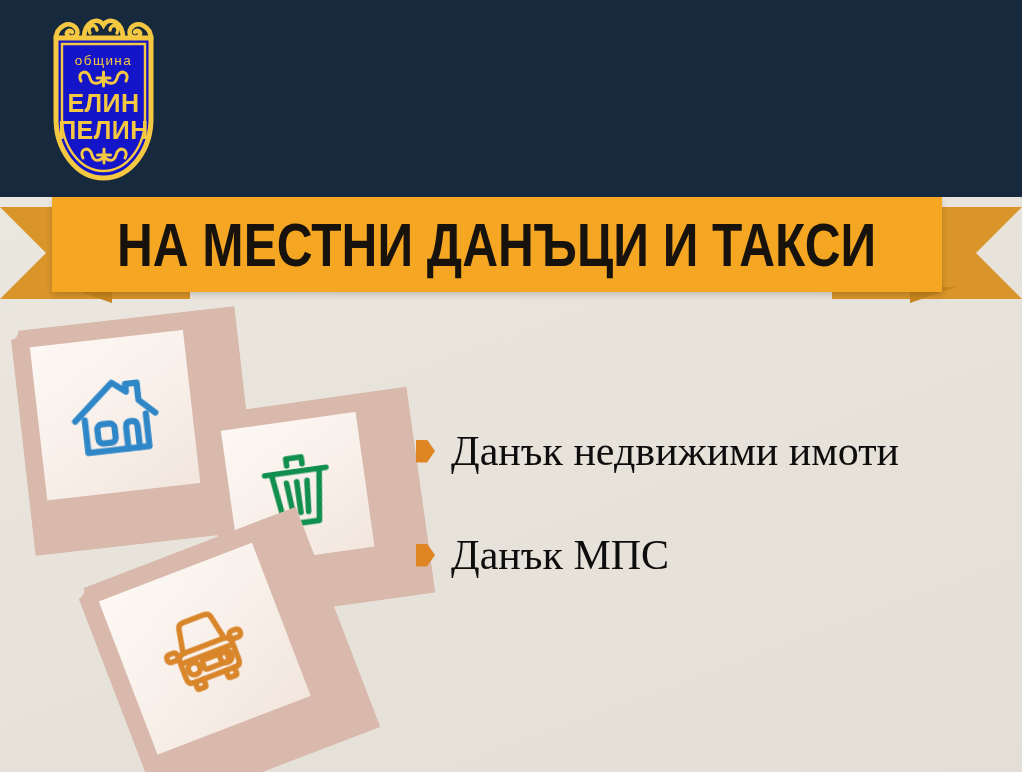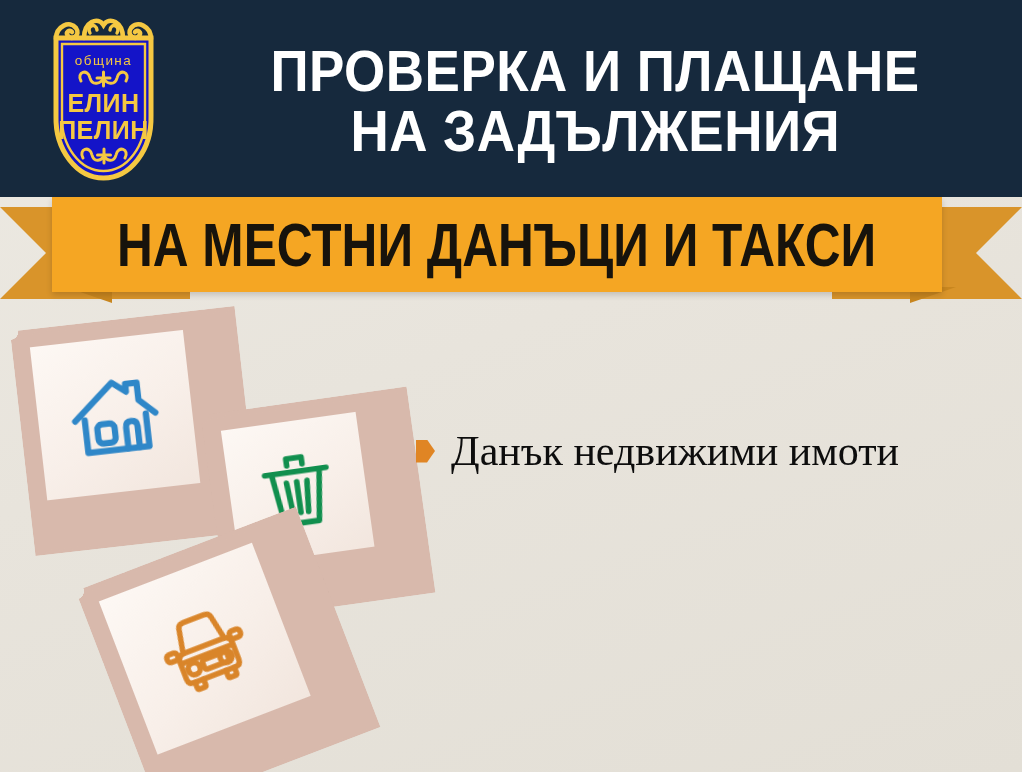--- a/index.html
+++ b/index.html
@@ -166,24 +166,20 @@
         <text x="77.5" y="131" text-anchor="middle" fill="#f5c842" font-family="Liberation Sans, sans-serif" font-weight="bold" font-size="25" letter-spacing="0.5">ПЕЛИН</text>
         <g stroke="#f5c842" stroke-width="3" fill="none" stroke-linecap="round">
           <path d="M57 150 C52 141, 64 137, 66 147 C68 155, 76 153, 78 147"></path>
           <path d="M99 150 C104 141, 92 137, 90 147 C88 155, 80 153, 78 147"></path>
           <path d="M78 141 v14"></path>
           <path d="M71.5 147 h13"></path>
         </g>
       </svg>
     </div>
 
-    <div class="title-wrap">
-      <div class="title-line">ПРОВЕРКА И ПЛАЩАНЕ</div>
-      <div class="title-line">НА ЗАДЪЛЖЕНИЯ</div>
-    </div>
   </div>
 
   <div class="ribbon">
     <div class="ribbon-tail left"></div>
     <div class="ribbon-tail right"></div>
     <div class="ribbon-fold-l"></div>
     <div class="ribbon-fold-r"></div>
     <div class="ribbon-main">
       <div class="ribbon-text">НА МЕСТНИ ДАНЪЦИ И ТАКСИ</div>
     </div>
@@ -246,15 +242,19 @@
     <div class="scallop-row" style="bottom:-5.5px"></div>
     <div class="scallop-col" style="left:-5.5px"></div>
     <div class="scallop-col" style="right:-5.5px"></div>
   </div>
 
   <div class="bullets">
     <div class="bullet-row">
       <div class="bullet-mark"></div>
       <div class="bullet-text">Данък недвижими имоти</div>
     </div>
+    <div class="bullet-row">
+      <div class="bullet-mark"></div>
+      <div class="bullet-text">Данък МПС</div>
+    </div>
   </div>
 
 </div>
 
 </body></html>

